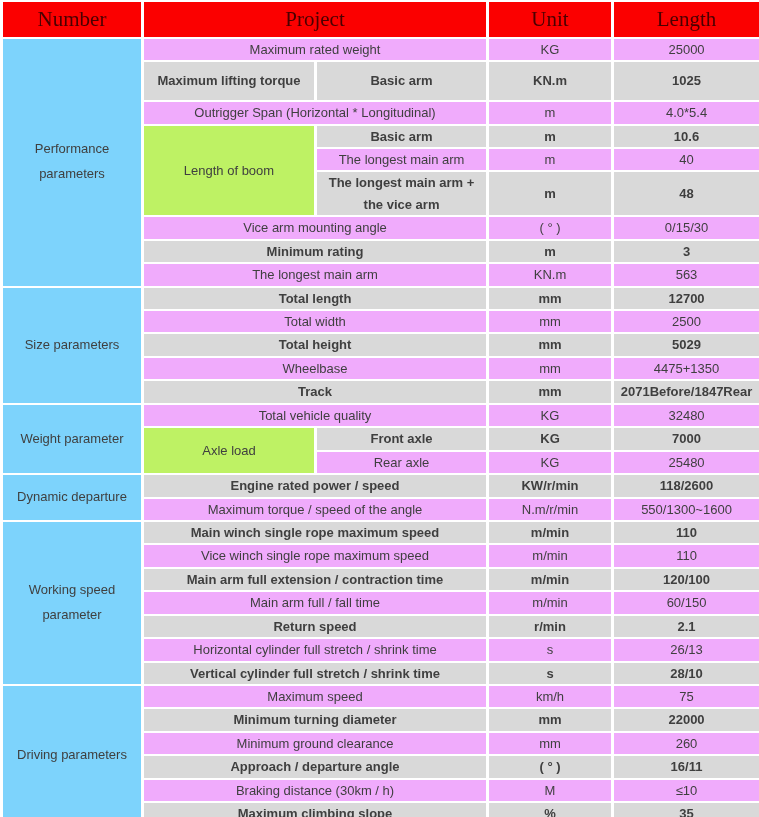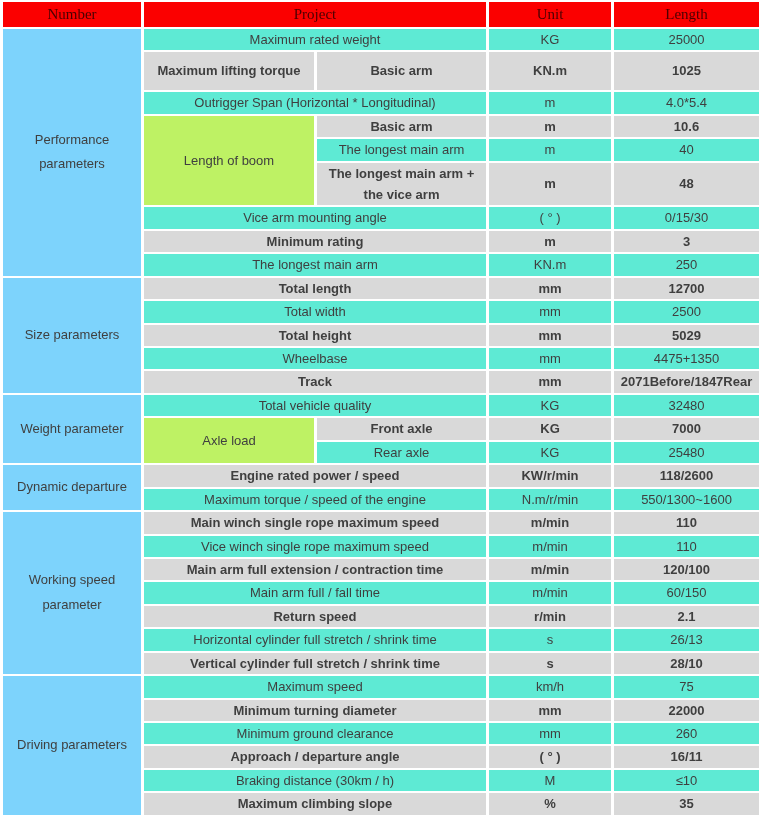--- a/index.html
+++ b/index.html
@@ -20,25 +20,25 @@
     border-right-width: 3px;
     text-align: center;
     vertical-align: middle;
     padding: 0 4px;
     overflow: hidden;
   }
   th.hdr {
     background: #fb0000;
     color: #4a0000;
     font-family: "Liberation Serif", serif;
-    font-size: 15px;
+    font-size: 21px;
     font-weight: normal;
     height: 24px;
   }
-  .light { background: #5eead4; margin-top: 27px; }
+  .light { background: #f0abfc; margin-top: 27px; }
   .dark  { background: #d9d9d9; font-weight: bold; }
   tr.tall { height: 40px; }
   td.section { background: #7dd3fc; line-height: 1.9; }
   td.group { background: #bef264; }
 </style>
 </head>
 <body>
 
 <div class="page">
 <table class="spec">
@@ -97,21 +97,21 @@
     <td class="light">0/15/30</td>
   </tr>
   <tr>
     <td class="dark" colspan="2">Minimum rating</td>
     <td class="dark">m</td>
     <td class="dark">3</td>
   </tr>
   <tr>
     <td class="light" colspan="2">The longest main arm</td>
     <td class="light">KN.m</td>
-    <td class="light">250</td>
+    <td class="light">563</td>
   </tr>
 
   <tr>
     <td class="section" rowspan="5">Size parameters</td>
     <td class="dark" colspan="2">Total length</td>
     <td class="dark">mm</td>
     <td class="dark">12700</td>
   </tr>
   <tr>
     <td class="light" colspan="2">Total width</td>
@@ -152,21 +152,21 @@
     <td class="light">25480</td>
   </tr>
 
   <tr>
     <td class="section" rowspan="2">Dynamic departure</td>
     <td class="dark" colspan="2">Engine rated power / speed</td>
     <td class="dark">KW/r/min</td>
     <td class="dark">118/2600</td>
   </tr>
   <tr>
-    <td class="light" colspan="2">Maximum torque / speed of the engine</td>
+    <td class="light" colspan="2">Maximum torque / speed of the angle</td>
     <td class="light">N.m/r/min</td>
     <td class="light">550/1300~1600</td>
   </tr>
 
   <tr>
     <td class="section" rowspan="7">Working speed parameter</td>
     <td class="dark" colspan="2">Main winch single rope maximum speed</td>
     <td class="dark">m/min</td>
     <td class="dark">110</td>
   </tr>

